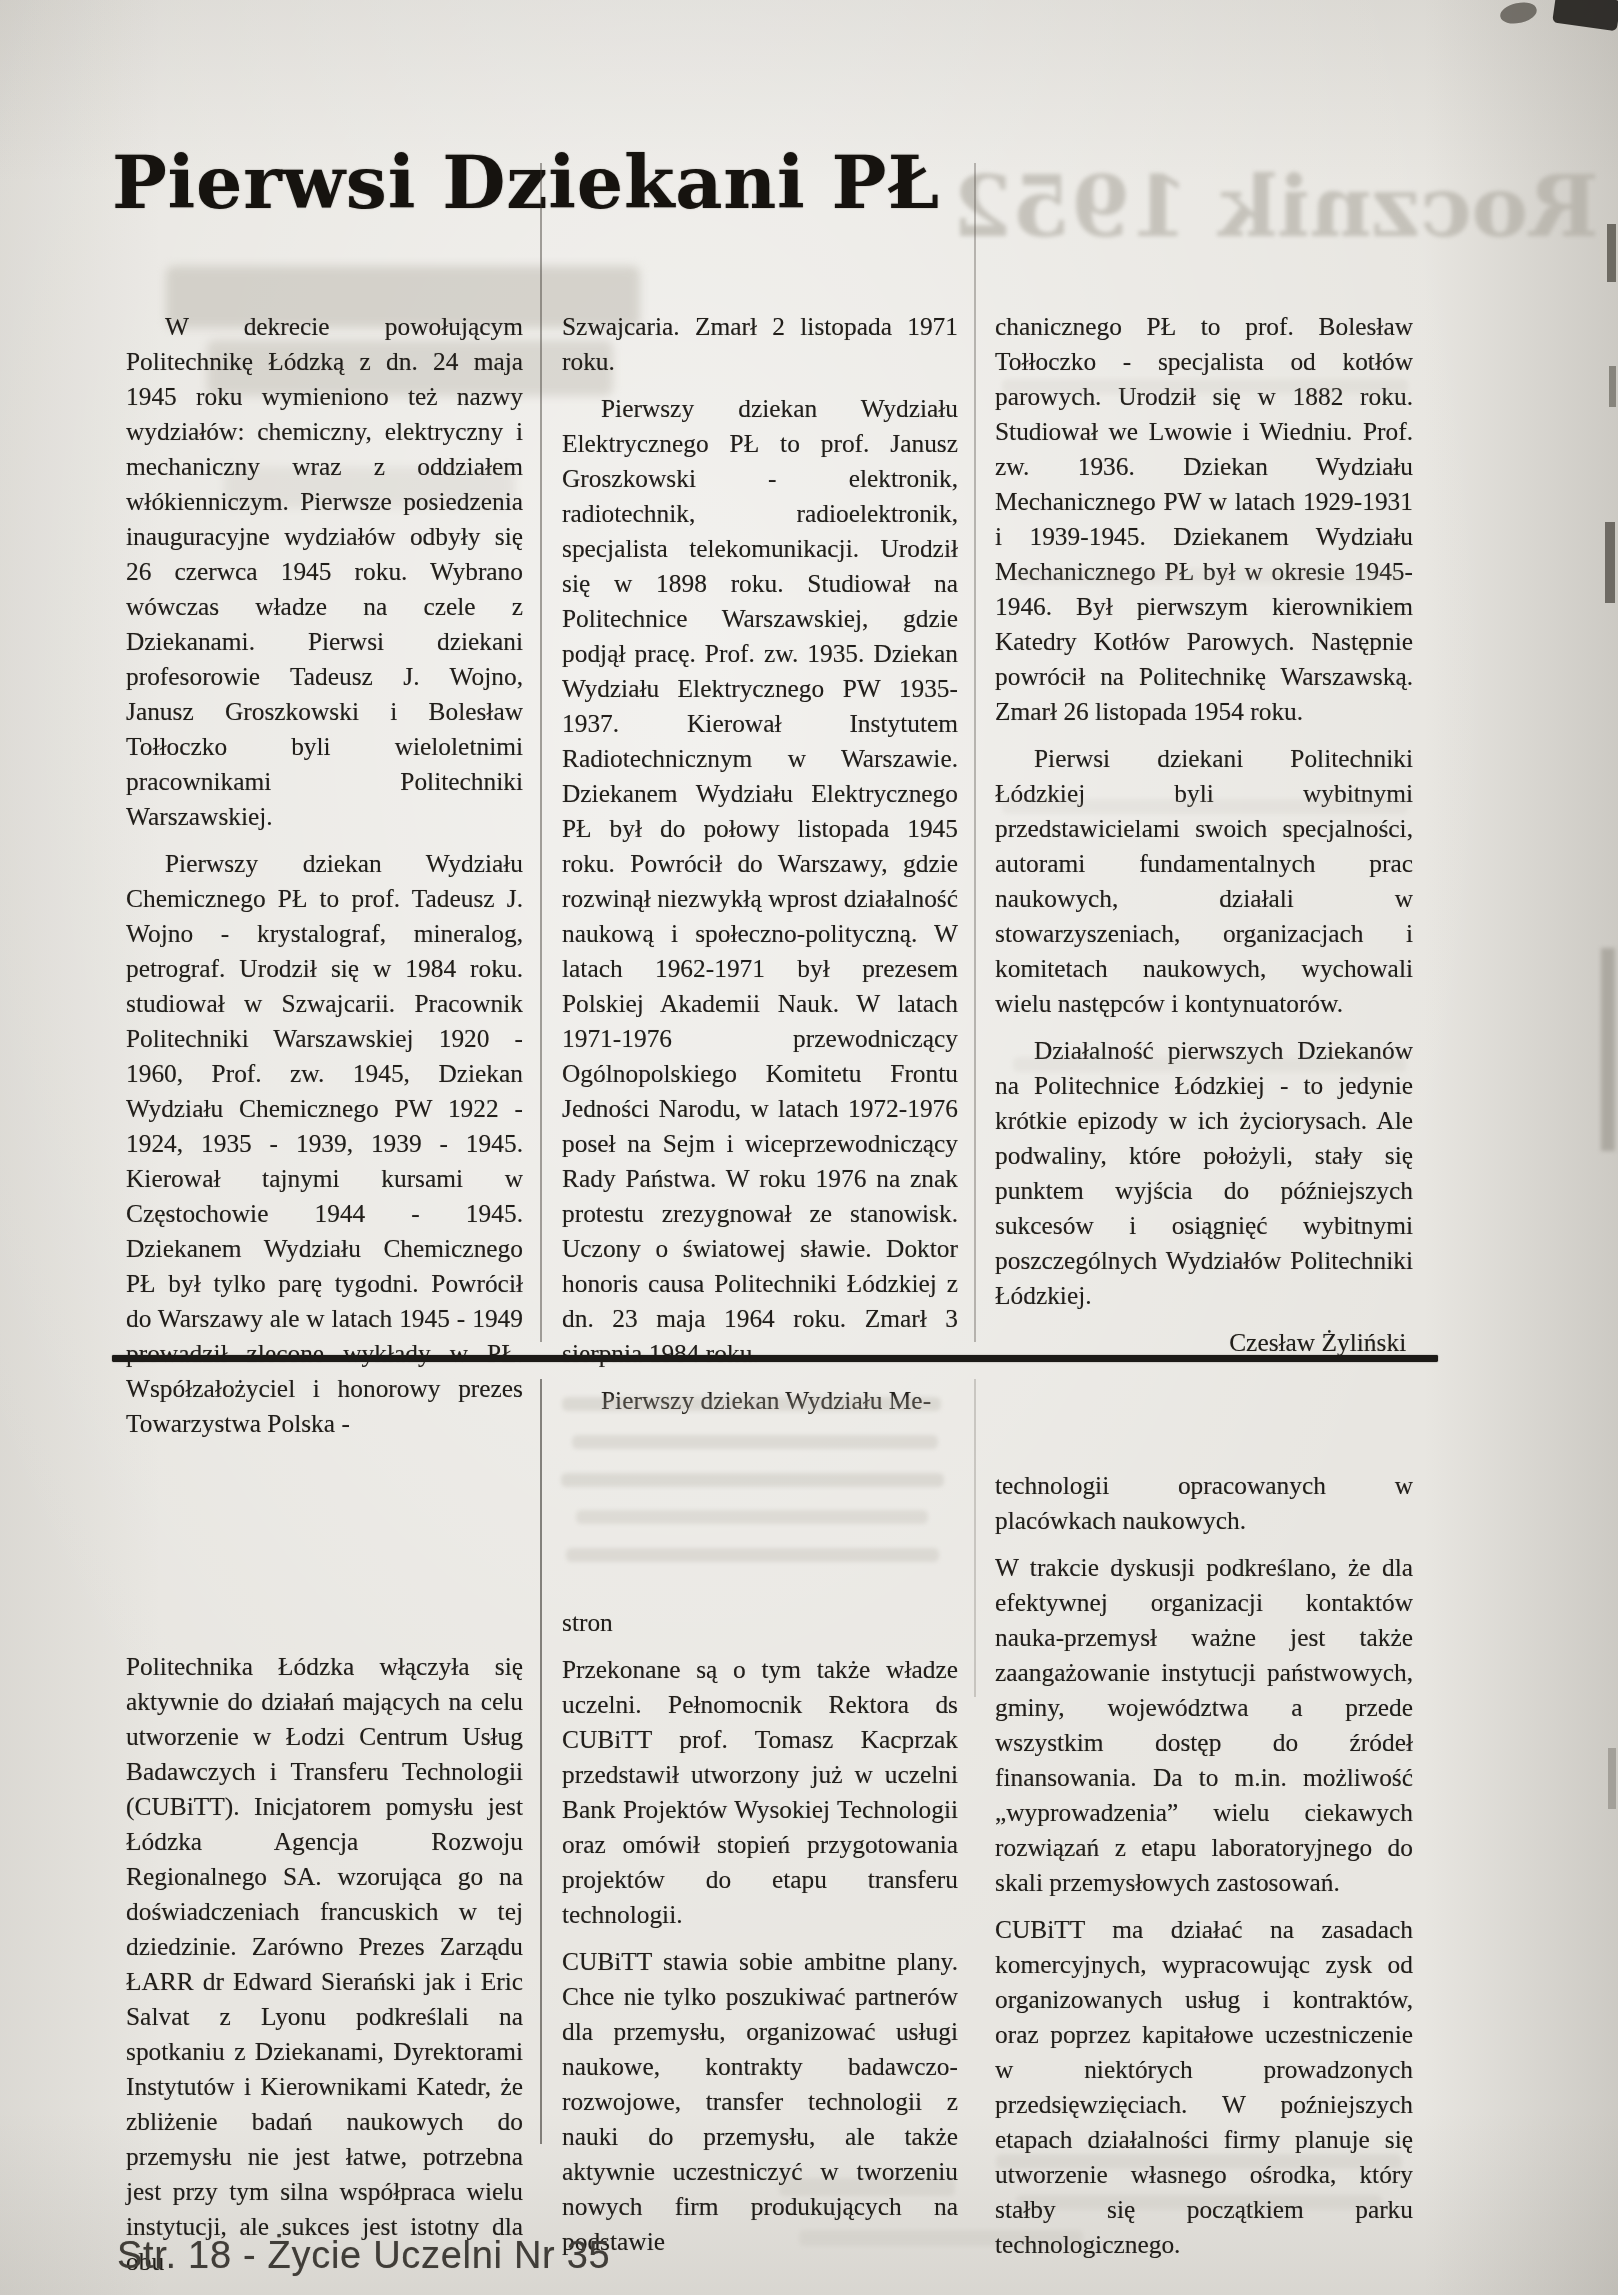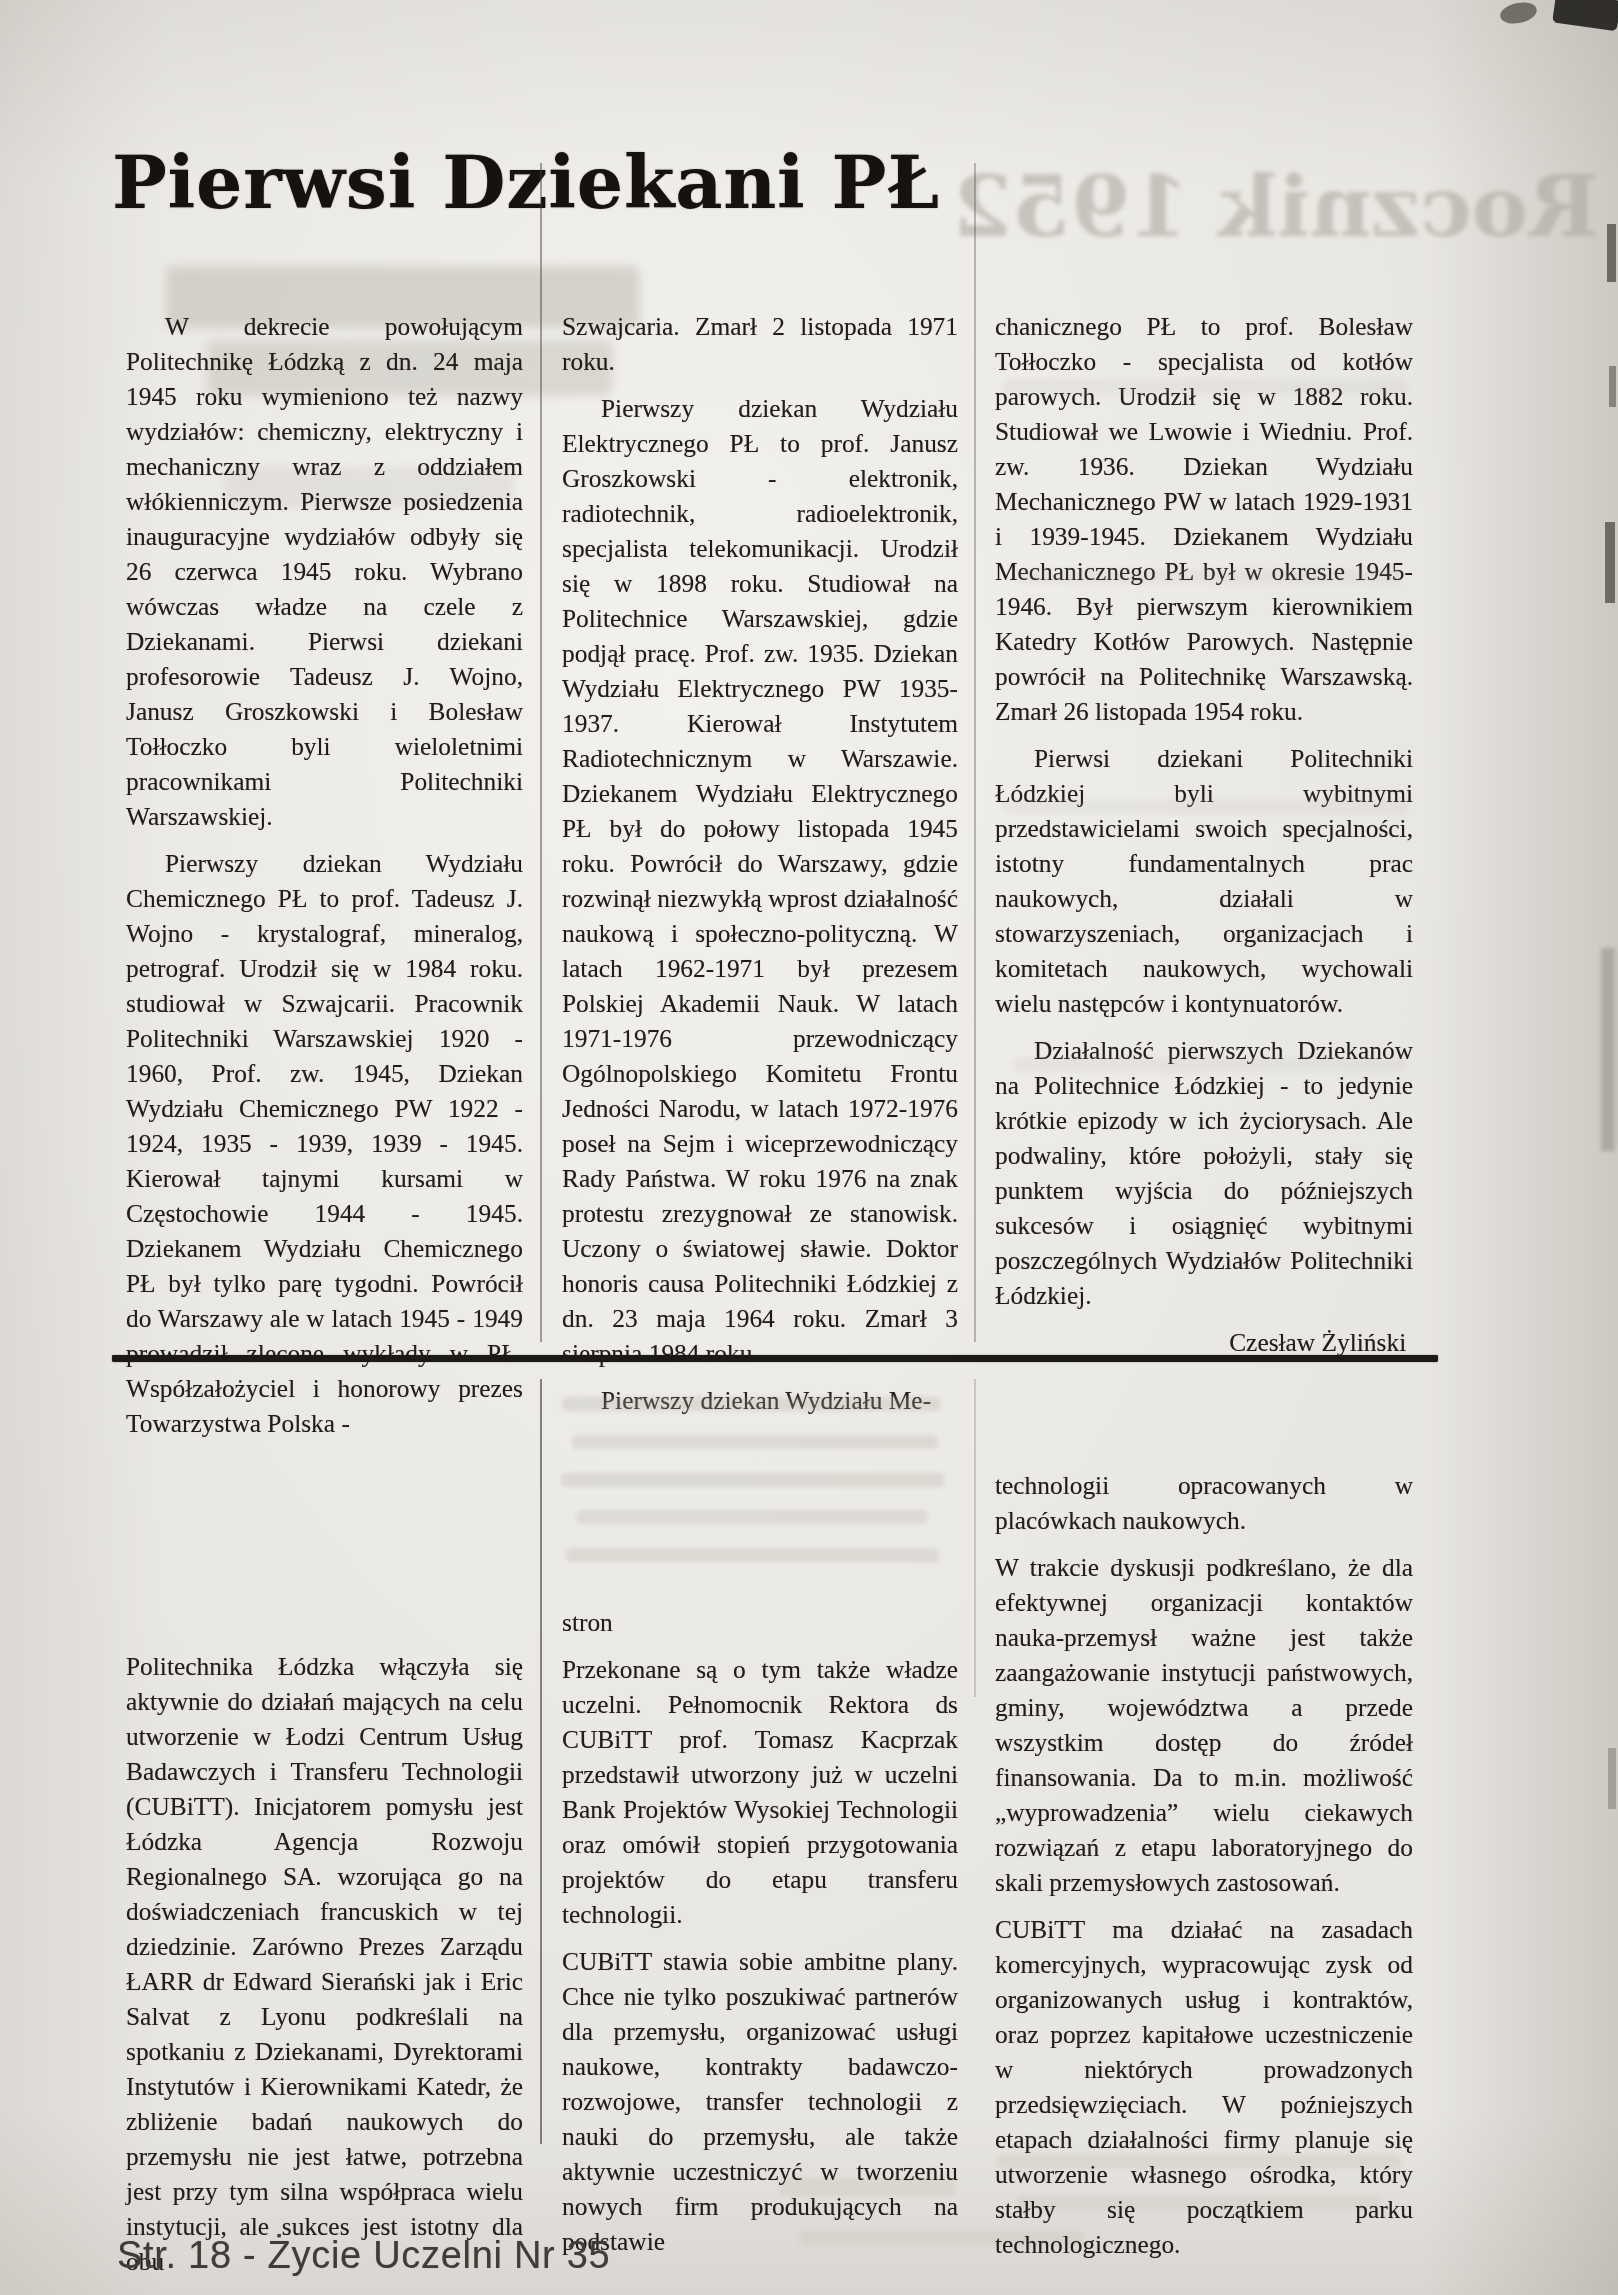--- a/index.html
+++ b/index.html
@@ -113,21 +113,21 @@
     <p class="ind">W dekrecie powołującym Politechnikę Łódzką z dn. 24 maja 1945 roku wymieniono też nazwy wydziałów: chemiczny, elektryczny i mechaniczny wraz z oddziałem włókienniczym. Pierwsze posiedzenia inauguracyjne wydziałów odbyły się 26 czerwca 1945 roku. Wybrano wówczas władze na czele z Dziekanami. Pierwsi dziekani profesorowie Tadeusz J. Wojno, Janusz Groszkowski i Bolesław Tołłoczko byli wieloletnimi pracownikami Politechniki Warszawskiej.</p>
     <p class="ind">Pierwszy dziekan Wydziału Chemicznego PŁ to prof. Tadeusz J. Wojno - krystalograf, mineralog, petrograf. Urodził się w 1984 roku. studiował w Szwajcarii. Pracownik Politechniki Warszawskiej 1920 - 1960, Prof. zw. 1945, Dziekan Wydziału Chemicznego PW 1922 - 1924, 1935 - 1939, 1939 - 1945. Kierował tajnymi kursami w Częstochowie 1944 - 1945. Dziekanem Wydziału Chemicznego PŁ był tylko parę tygodni. Powrócił do Warszawy ale w latach 1945 - 1949 prowadził zlecone wykłady w PŁ. Współzałożyciel i honorowy prezes Towarzystwa Polska -</p>
   </div>
   <div class="col a1c2">
     <p>Szwajcaria. Zmarł 2 listopada 1971 roku.</p>
     <p class="ind">Pierwszy dziekan Wydziału Elektrycznego PŁ to prof. Janusz Groszkowski - elektronik, radiotechnik, radioelektronik, specjalista telekomunikacji. Urodził się w 1898 roku. Studiował na Politechnice Warszawskiej, gdzie podjął pracę. Prof. zw. 1935. Dziekan Wydziału Elektrycznego PW 1935-1937. Kierował Instytutem Radiotechnicznym w Warszawie. Dziekanem Wydziału Elektrycznego PŁ był do połowy listopada 1945 roku. Powrócił do Warszawy, gdzie rozwinął niezwykłą wprost działalność naukową i społeczno-polityczną. W latach 1962-1971 był prezesem Polskiej Akademii Nauk. W latach 1971-1976 przewodniczący Ogólnopolskiego Komitetu Frontu Jedności Narodu, w latach 1972-1976 poseł na Sejm i wiceprzewodniczący Rady Państwa. W roku 1976 na znak protestu zrezygnował ze stanowisk. Uczony o światowej sławie. Doktor honoris causa Politechniki Łódzkiej z dn. 23 maja 1964 roku. Zmarł 3 sierpnia 1984 roku.</p>
     <p class="ind">Pierwszy dziekan Wydziału Me-</p>
   </div>
   <div class="col a1c3">
     <p>chanicznego PŁ to prof. Bolesław Tołłoczko - specjalista od kotłów parowych. Urodził się w 1882 roku. Studiował we Lwowie i Wiedniu. Prof. zw. 1936. Dziekan Wydziału Mechanicznego PW w latach 1929-1931 i 1939-1945. Dziekanem Wydziału Mechanicznego PŁ był w okresie 1945-1946. Był pierwszym kierownikiem Katedry Kotłów Parowych. Następnie powrócił na Politechnikę Warszawską. Zmarł 26 listopada 1954 roku.</p>
-    <p class="ind">Pierwsi dziekani Politechniki Łódzkiej byli wybitnymi przedstawicielami swoich specjalności, istotny fundamentalnych prac naukowych, działali w stowarzyszeniach, organizacjach i komitetach naukowych, wychowali wielu następców i kontynuatorów.</p>
+    <p class="ind">Pierwsi dziekani Politechniki Łódzkiej byli wybitnymi przedstawicielami swoich specjalności, autorami fundamentalnych prac naukowych, działali w stowarzyszeniach, organizacjach i komitetach naukowych, wychowali wielu następców i kontynuatorów.</p>
     <p class="ind">Działalność pierwszych Dziekanów na Politechnice Łódzkiej - to jedynie krótkie epizody w ich życiorysach. Ale podwaliny, które położyli, stały się punktem wyjścia do późniejszych sukcesów i osiągnięć wybitnymi poszczególnych Wydziałów Politechniki Łódzkiej.</p>
     <p class="signature">Czesław Żyliński</p>
   </div>
 
   <div class="hrule"></div>
 
   <div class="headline2">
   </div>
 
   <div class="vdiv a2a"></div>

